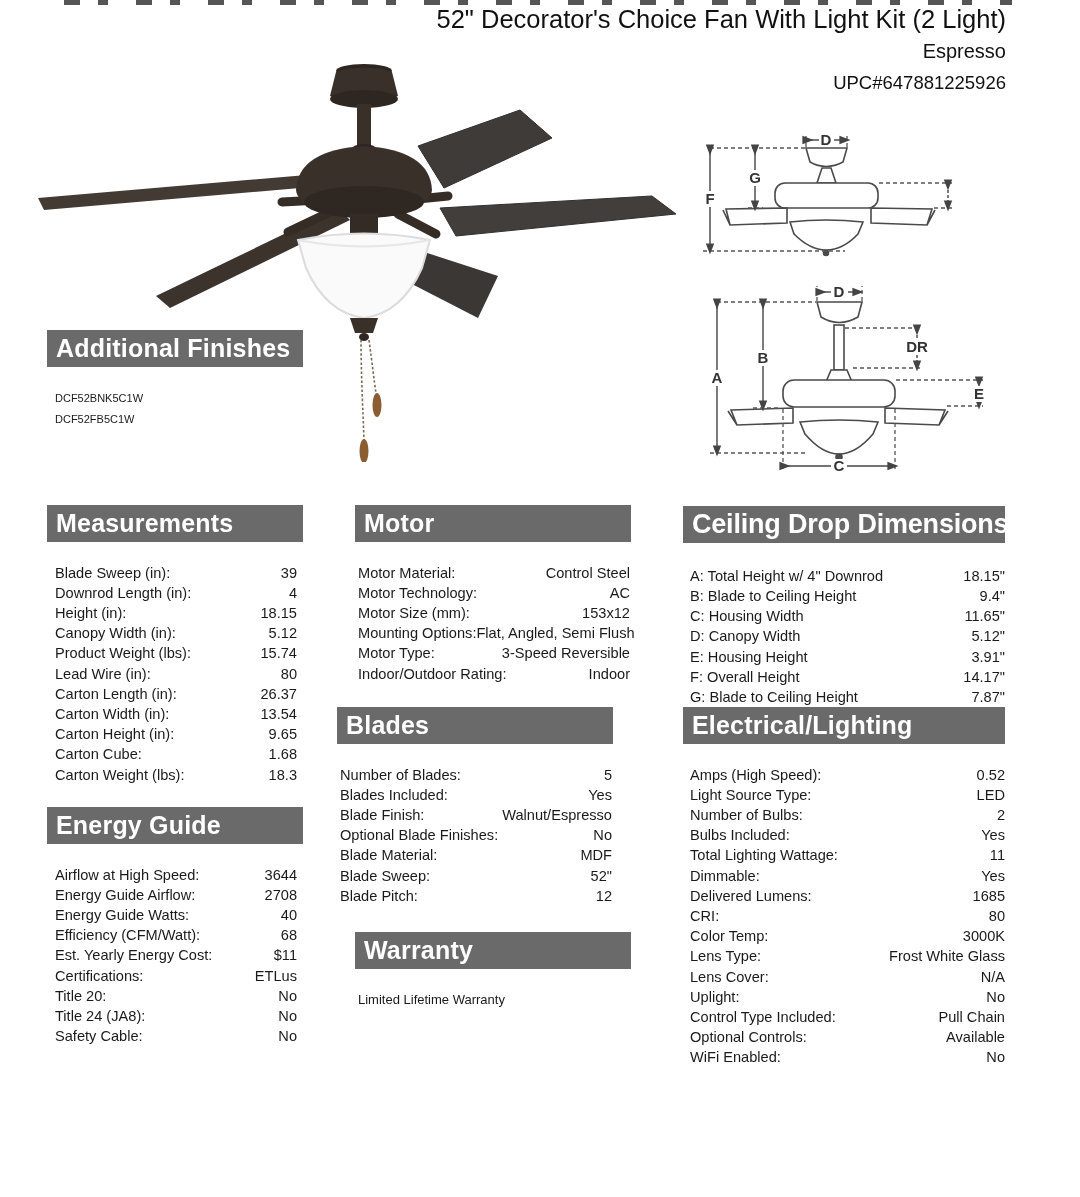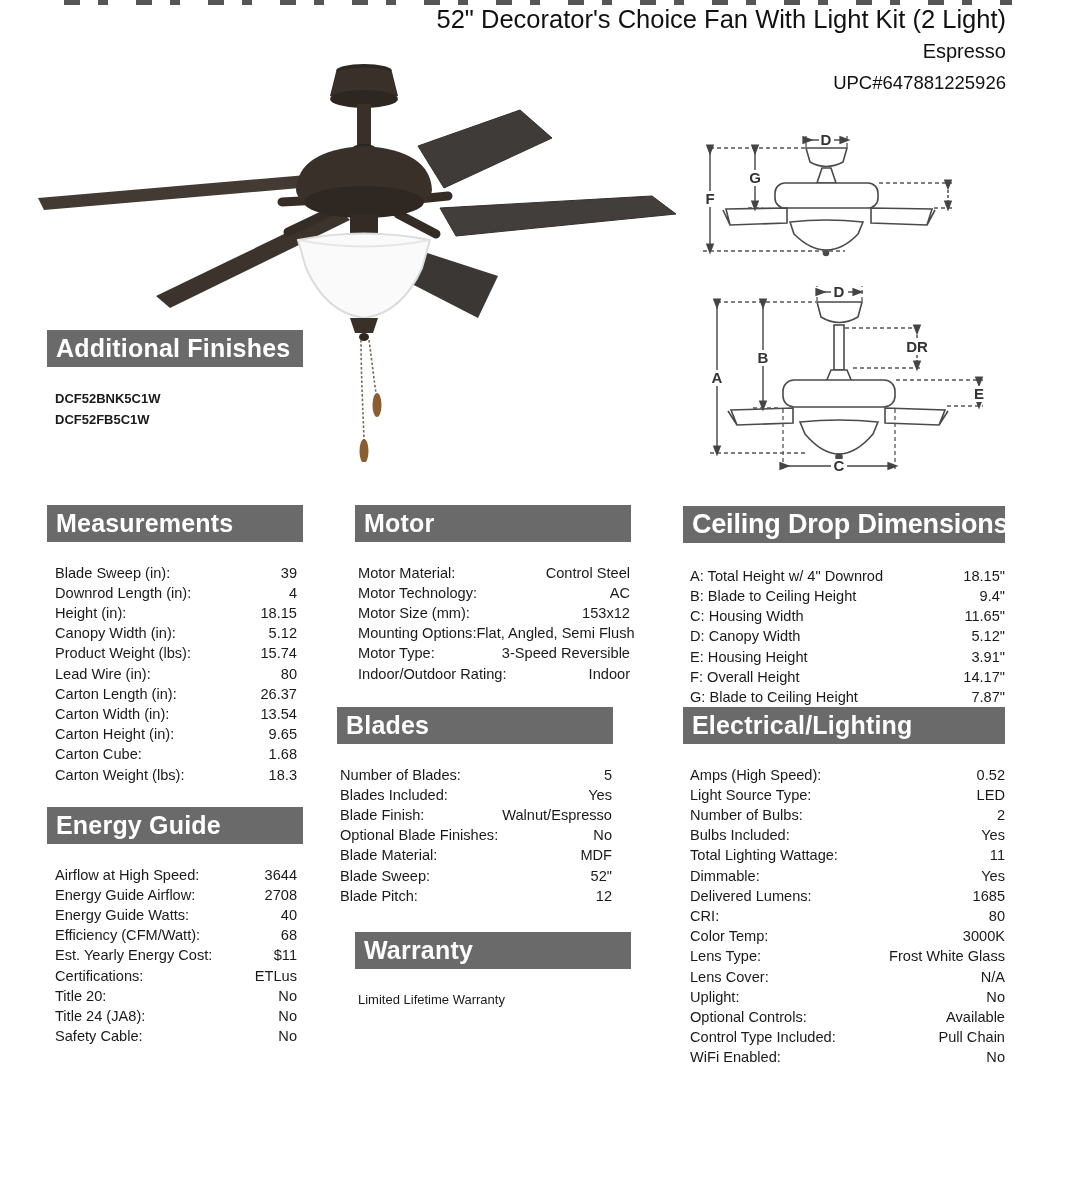--- a/index.html
+++ b/index.html
@@ -24,21 +24,21 @@
        white-space:nowrap;overflow:hidden;}
   .bar.fit{font-size:27px;letter-spacing:-.2px;}
   .rows{margin-top:3px;}
   .row{display:flex;justify-content:space-between;align-items:center;
        line-height:20.2px;font-size:14.6px;white-space:nowrap;}
   .row .lbl{text-align:left;}
   .row .val{text-align:right;}
   .pad-l .row{padding:0 6px 0 8px;}
   .pad-m .row{padding:0 1px 0 3px;}
   .pad-r .row{padding:0 0 0 7px;}
-  .fin-item{font-weight:bold;font-size:13px;line-height:21.5px;padding-left:8px;}
+  .fin-item{font-weight:normal;font-size:11px;line-height:21.5px;padding-left:8px;}
   .fins{margin-top:6px;}
   .warranty-text{font-size:13px;line-height:20px;margin-top:8px;padding-left:3px;}
 
   svg text{font-family:"Liberation Sans",sans-serif;}
   .dim-label{font-size:15px;font-weight:bold;fill:#333;}
 </style>
 </head>
 <body>
 
 <div class="page">
@@ -431,27 +431,27 @@
       </div>
         <div class="row">
         <span class="lbl">Lens Cover:</span>
         <span class="val">N/A</span>
       </div>
         <div class="row">
         <span class="lbl">Uplight:</span>
         <span class="val">No</span>
       </div>
         <div class="row">
+        <span class="lbl">Control Type Included:</span>
+        <span class="val">Pull Chain</span>
+      </div>
+        <div class="row">
         <span class="lbl">Optional Controls:</span>
         <span class="val">Available</span>
       </div>
         <div class="row">
-        <span class="lbl">Control Type Included:</span>
-        <span class="val">Pull Chain</span>
-      </div>
-        <div class="row">
         <span class="lbl">WiFi Enabled:</span>
         <span class="val">No</span>
       </div>
       </div>
   </section>
 
 </div>
 
 </body></html>

